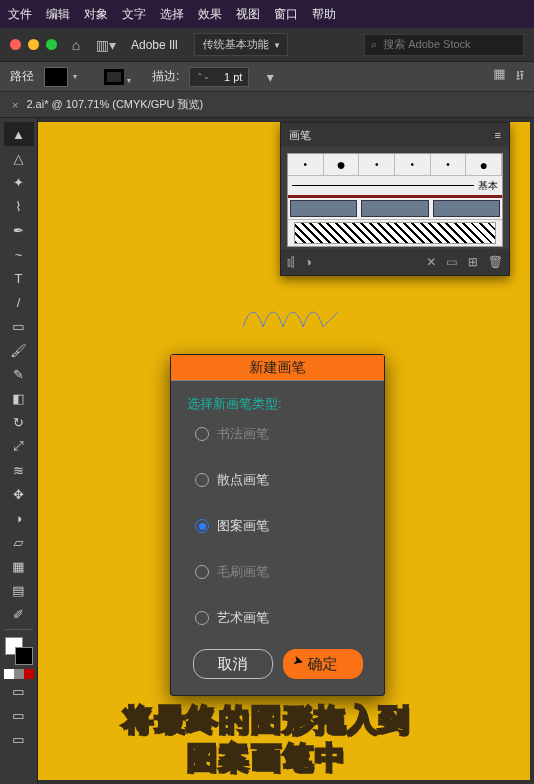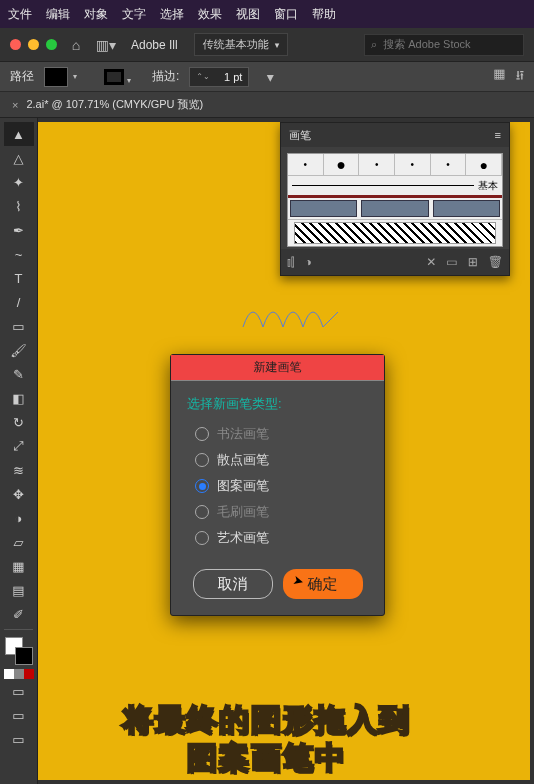--- a/index.html
+++ b/index.html
@@ -44,24 +44,24 @@
 .brushpanel .basic { display: flex; height: 22px; border-bottom: 3px solid #7f1d1d; align-items: center; }
 .brushpanel .line { flex: 1; height: 1px; background: #000; margin: 0 4px; }
 .brushpanel .basictxt { font-size: 10px; color: #000; padding-right: 4px; }
 .brushpanel .selrow { display: flex; height: 22px; border-bottom: 1px solid #bbb; }
 .brushpanel .selcell { flex: 1; background: #6a7a8f; margin: 2px; border: 1px solid #334; }
 .brushpanel .hatchrow { height: 22px; background: repeating-linear-gradient(45deg,#000,#000 2px,#fff 2px,#fff 6px); margin: 2px 6px; border: 1px solid #999; }
 .brushpanel .ftr { height: 26px; background: #353535; display: flex; align-items: center; padding: 0 6px; gap: 10px; color: #aaa; font-size: 12px; }
 .brushpanel .ftr .spacer { flex: 1; }
 .scribble { position: absolute; left: 200px; top: 170px; width: 120px; height: 40px; }
 .dialog { position: absolute; left: 170px; top: 354px; width: 215px; background: #4a4a4a; border: 1px solid #222; box-shadow: 0 6px 20px rgba(0,0,0,.6); border-radius: 3px; }
-.dialog .ttl { height: 26px; background: #ef4444; color: #222; font-size: 12px; display: flex; align-items: center; justify-content: center; border-bottom: 1px solid #888; }
+.dialog .ttl { height: 26px; background: #f97316; color: #222; font-size: 14px; display: flex; align-items: center; justify-content: center; border-bottom: 1px solid #888; }
 .dialog .body { padding: 14px 16px 8px 16px; }
 .dialog .prompt { color: #14b8a6; font-size: 13px; margin-bottom: 12px; }
-.radiogrp { display: flex; flex-direction: column; gap: 8px; padding-left: 8px; }
+.radiogrp { display: flex; flex-direction: column; gap: 28px; padding-left: 8px; }
 .radiorow { display: flex; align-items: center; gap: 8px; color: #ddd; font-size: 13px; cursor: pointer; }
 .radiorow.disabled { color: #888; }
 .radio { width: 14px; height: 14px; border: 1.5px solid #aaa; border-radius: 50%; display: inline-flex; align-items: center; justify-content: center; flex-shrink: 0; }
 .radio.checked { border-color: #2a7dff; }
 .radio.checked::after { content: ""; width: 7px; height: 7px; background: #2a7dff; border-radius: 50%; }
 .dialog .btns { display: flex; gap: 10px; justify-content: center; padding: 14px 10px 16px 10px; }
 .btn { width: 80px; height: 30px; border-radius: 13px; display: flex; align-items: center; justify-content: center; font-size: 15px; cursor: pointer; }
 .btn.cancel { border: 1.5px solid #bbb; color: #eee; background: transparent; }
 .btn.ok { background: #f97316; color: #222; position: relative; }
 .cursor { position: absolute; width: 0; height: 0; pointer-events: none; }

